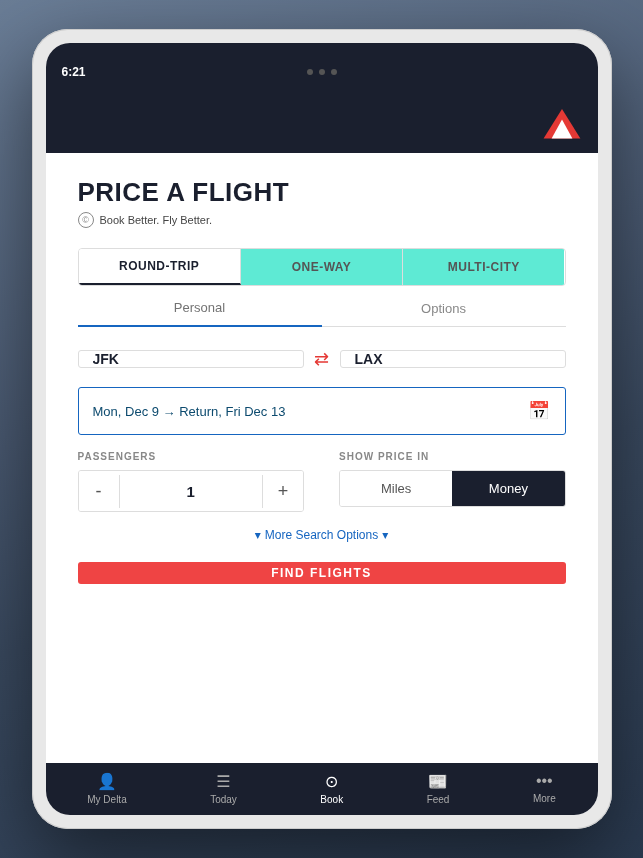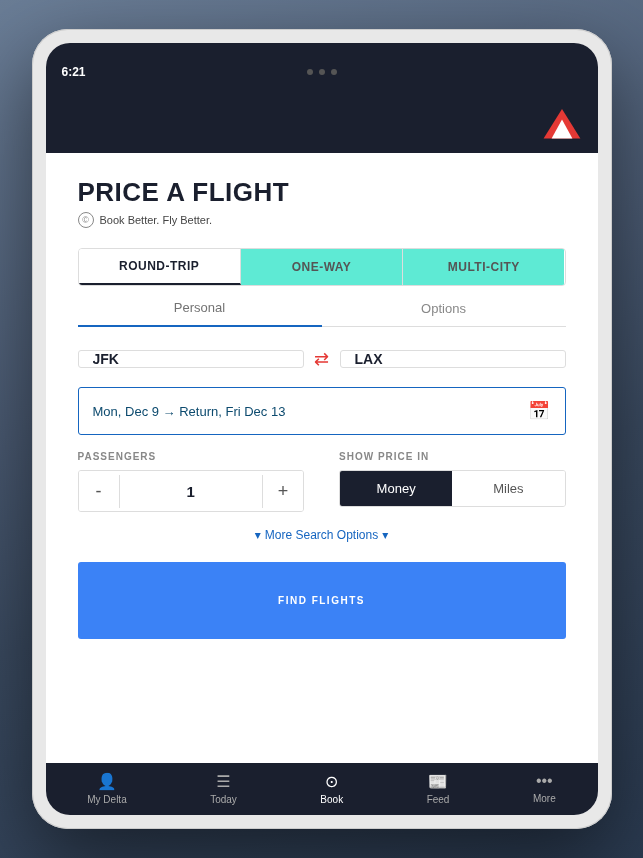--- a/index.html
+++ b/index.html
@@ -320,26 +320,26 @@
       cursor: pointer;
       display: flex;
       align-items: center;
       justify-content: center;
       gap: 4px;
     }
 
     
     .find-flights-btn {
       width: 100%;
-      background: #3b82f6;
+      background: #ef4444;
       color: #fff;
       border: none;
       border-radius: 3px;
-      padding: 33px;
-      font-size: 10px;
+      padding: 4px;
+      font-size: 12px;
       font-weight: 700;
       letter-spacing: 1.5px;
       cursor: pointer;
       text-transform: uppercase;
     }
 
     
     .bottom-nav {
       background: #1a1f2e;
       display: flex;
@@ -439,22 +439,22 @@
           <div class="stepper">
             <button class="stepper-btn">-</button>
             <div class="stepper-value">1</div>
             <button class="stepper-btn">+</button>
           </div>
         </div>
 
         <div class="price-section">
           <div class="section-label">SHOW PRICE IN</div>
           <div class="price-toggle">
+            <button class="price-btn">Miles</button>
             <button class="price-btn active">Money</button>
-            <button class="price-btn">Miles</button>
           </div>
         </div>
 
       </div>
 
       
       <div class="more-options">
         <span>▾</span>
         <span>More Search Options</span>
         <span>▾</span>

